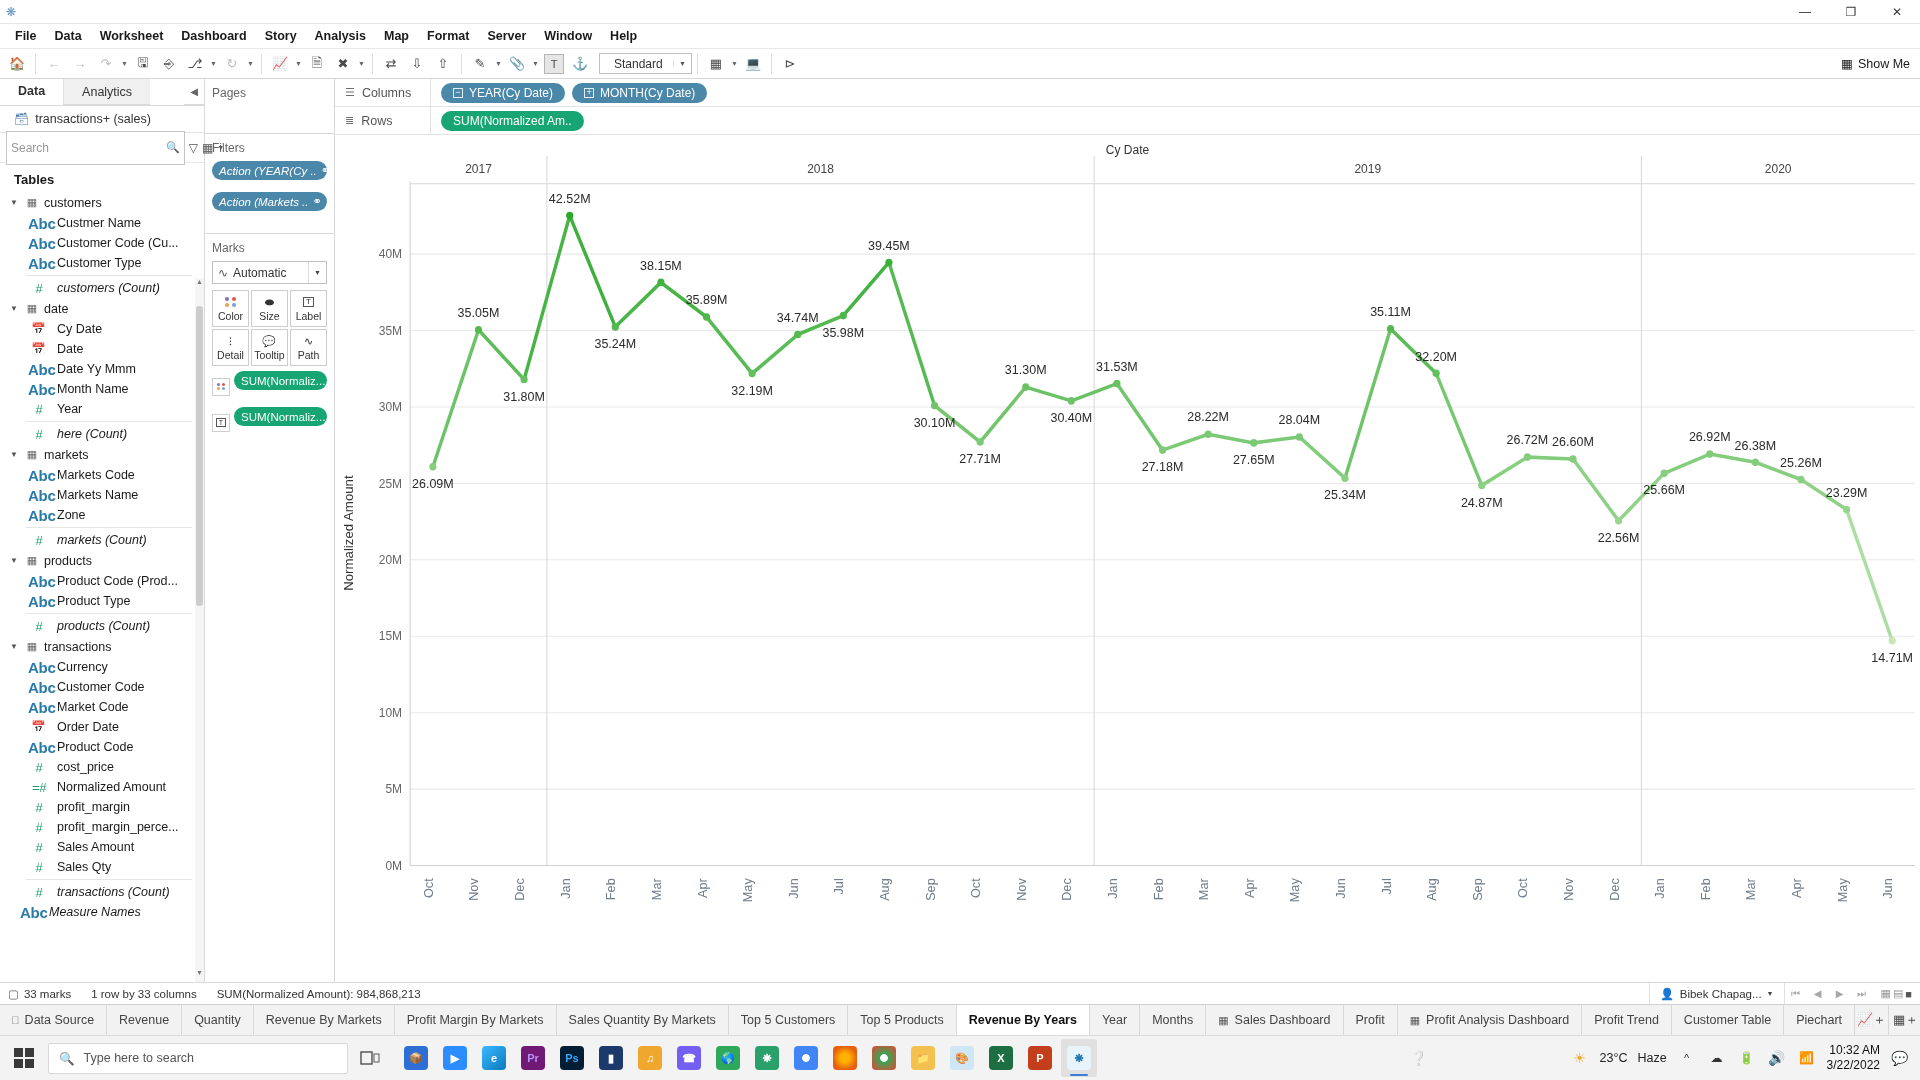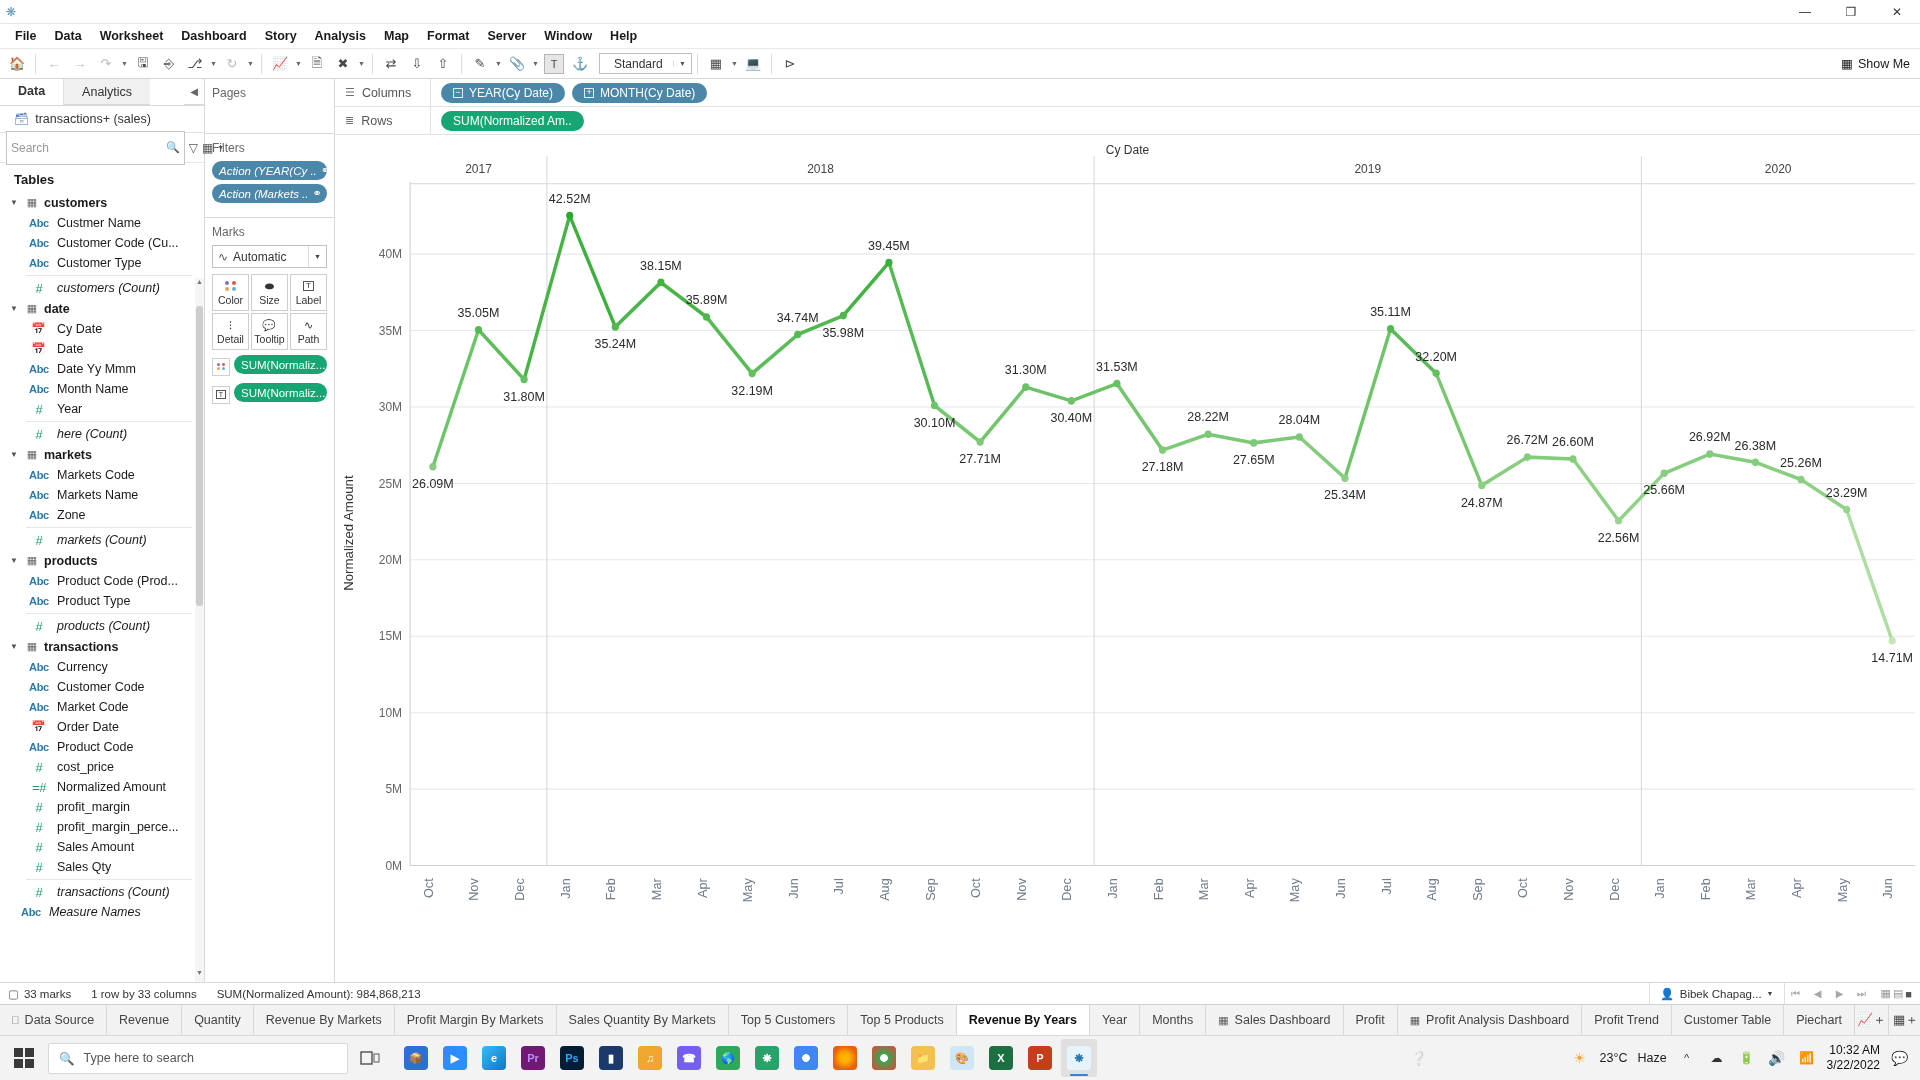--- a/index.html
+++ b/index.html
@@ -57,37 +57,37 @@
                padding:0 4px; background:#fff;}
   .searchbox input { border:0; outline:0; flex:1; font-size:12px; font-family:inherit; color:#333;}
   .searchbox input::placeholder { color:#999; }
   .s-ico { color:#666; font-size:11px; }
   .icobtn { width:20px; height:21px; display:flex; align-items:center; justify-content:center; color:#555; font-size:12px;}
   .tree { flex:1; overflow:hidden; padding-top:6px; position:relative;}
   .tree-title { font-weight:bold; font-size:13px; padding:3px 0 5px 14px; color:#1a1a1a;}
   .tnode { display:flex; align-items:center; height:21px; padding-left:8px; gap:5px; font-size:12.5px; color:#1a1a1a;}
   .chev { width:12px; text-align:center; color:#555; font-size:8px;}
   .tbl-ico { color:#6b6b6b; font-size:11px; width:14px; text-align:center;}
-  .tname { font-weight:bold; }
+  .tname { font-weight:normal; }
   .tfield { display:flex; align-items:center; height:20px; padding-left:28px; gap:7px; font-size:12.5px; color:#1a1a1a;}
-  .fico { width:22px; text-align:center; font-size:11px; font-weight:bold; color:#2b7aa8; letter-spacing:-0.3px;}
+  .fico { width:22px; text-align:center; font-size:15px; font-weight:bold; color:#2b7aa8; letter-spacing:-0.3px;}
   .fico.num { color:#1f9c6b; font-size:13px; font-weight:normal;}
   .fico.date { color:#2b7aa8; font-size:12px;}
   .fcount { font-style:italic; }
   .divline { height:1px; background:#e6e6e6; margin:2px 12px 2px 26px;}
   .lp-scroll { position:absolute; right:0; top:115px; width:9px; bottom:0; background:#f5f5f5;}
   .lp-thumb { position:absolute; top:28px; left:1px; width:7px; height:300px; background:#cdcdcd; border-radius:3px;}
   .lp-arrow { position:absolute; left:0; width:9px; height:13px; text-align:center; font-size:7px; color:#777;}
   
   .shelfpane { width:130px; border-right:1px solid #d9d9d9; background:#fff; padding:0;}
   .shelf-box { border-bottom:1px solid #d9d9d9; padding:7px 7px 10px 7px;}
   .shelf-label { font-size:12px; color:#666; padding-bottom:6px;}
   .pages-box { height:55px; }
   .pill { height:19px; border-radius:10px; display:flex; align-items:center; padding:0 7px;
-          font-size:11.5px; color:#fff; margin-bottom:4px; white-space:nowrap; overflow:hidden;}
+          font-size:11.5px; color:#fff; margin-bottom:12px; white-space:nowrap; overflow:hidden;}
   .pill.blue { background:#4a87a8; font-style:italic; justify-content:space-between; }
   .pill.blue .lnk { font-style:normal; font-size:11px; margin-left:4px;}
   .marks-dd { height:23px; border:1px solid #c0c0c0; display:flex; align-items:center;
               font-size:12px; background:#fff; margin-bottom:6px; }
   .marks-dd .mi { padding:0 5px; color:#555; }
   .marks-dd .ar { margin-left:auto; width:18px; text-align:center; font-size:7px; color:#444;
                   border-left:1px solid #dcdcdc; height:100%; display:flex;align-items:center;justify-content:center;}
   .mgrid { display:grid; grid-template-columns:repeat(3,1fr); gap:2px; }
   .mcard { border:1px solid #cdcdcd; background:#fff; height:37px; display:flex; flex-direction:column;
            align-items:center; justify-content:center; gap:1px; font-size:10.5px; color:#333; }

